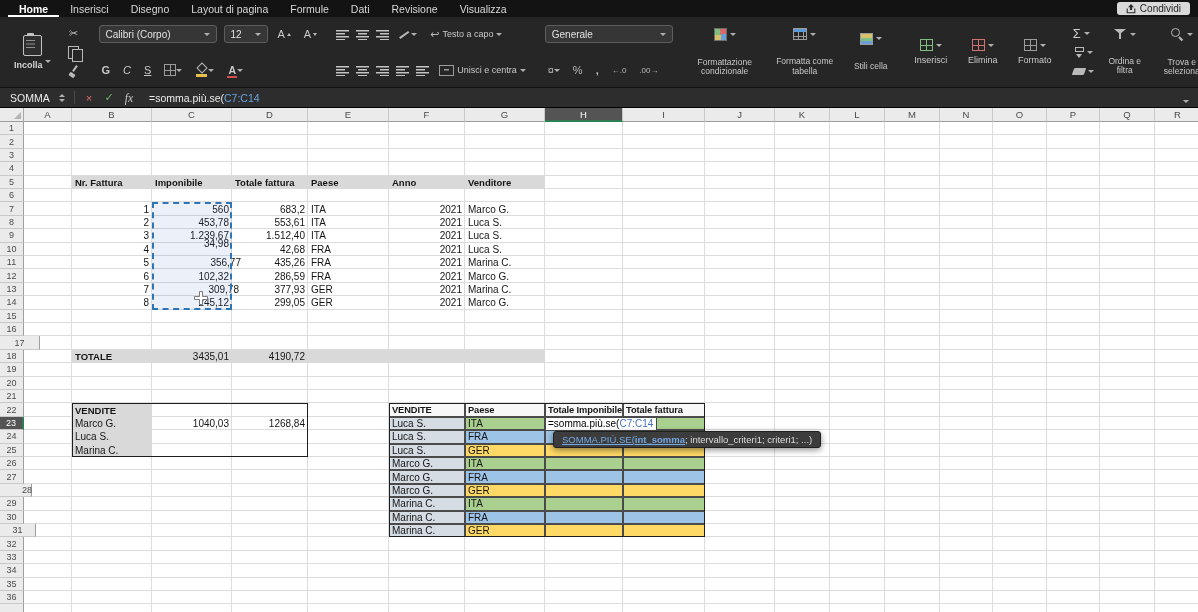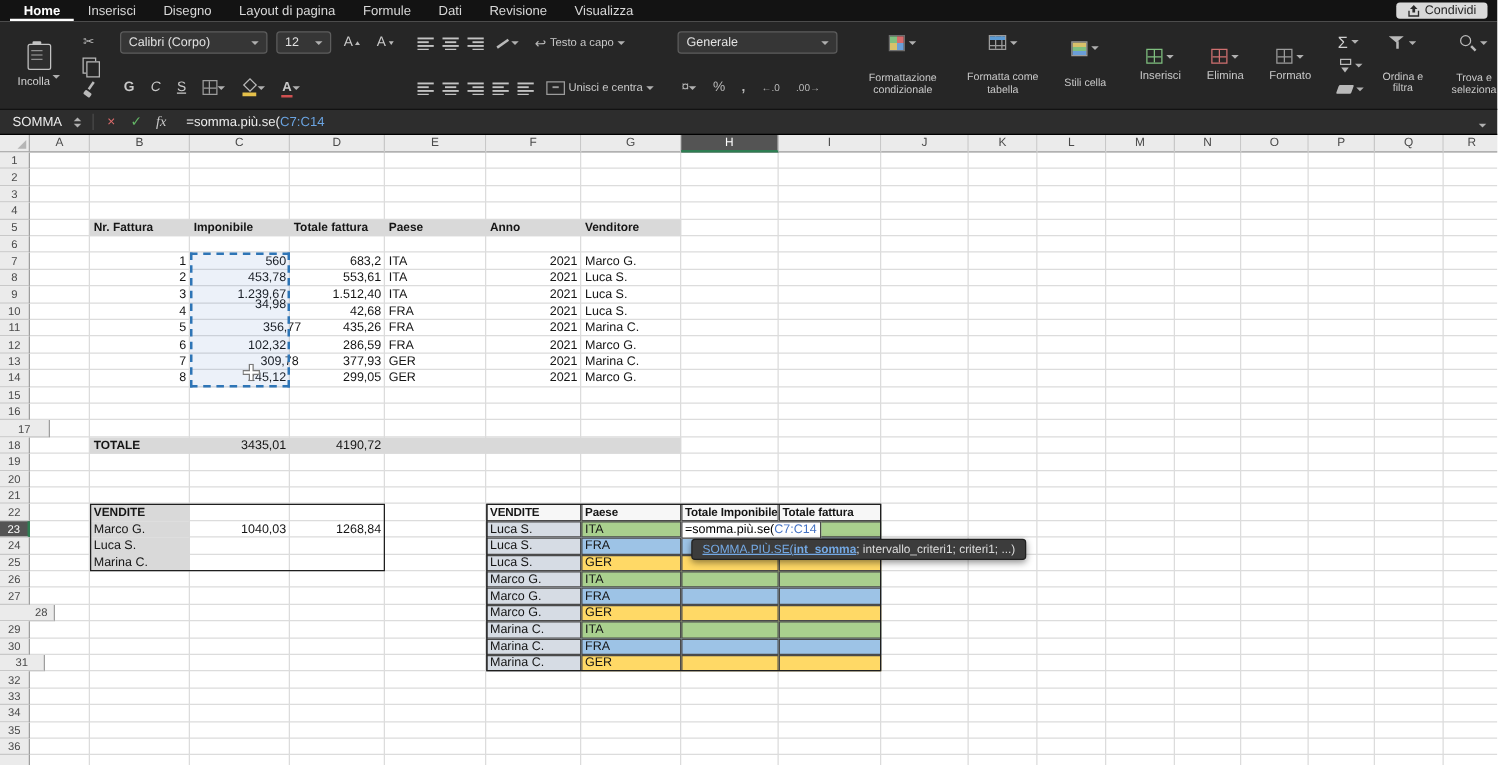--- a/index.html
+++ b/index.html
@@ -27,21 +27,21 @@
   .caret{width:0;height:0;border-left:3px solid transparent;border-right:3px solid transparent;
          border-top:3.5px solid #b0b0b0;display:inline-block;flex:none;}
   .caret-up{width:0;height:0;border-left:3px solid transparent;border-right:3px solid transparent;
             border-bottom:3.5px solid #b0b0b0;display:inline-block;}
   .tri-up{display:inline-block;width:0;height:0;border-left:2.5px solid transparent;border-right:2.5px solid transparent;
           border-bottom:3px solid #b9b9b9;margin-left:2px;vertical-align:super;}
   .tri-down{display:inline-block;width:0;height:0;border-left:2.5px solid transparent;border-right:2.5px solid transparent;
           border-top:3px solid #b9b9b9;margin-left:2px;vertical-align:super;}
   .tbtn{color:#c9c9c9;font-size:11px;padding:0 3px;display:inline-flex;align-items:center;white-space:nowrap;}
   .b{font-weight:bold;} .i{font-style:italic;} .u{text-decoration:underline;}
-  .biglbl{font-size:9px;color:#d2d2d2;display:flex;align-items:flex-start;gap:2px;}
+  .biglbl{font-size:9px;color:#d2d2d2;display:flex;align-items:flex-start;gap:2px;font-weight:bold;}
   .bigbtn{display:flex;flex-direction:column;align-items:center;justify-content:center;gap:4px;padding:1px 6px;}
   .minicol{display:flex;flex-direction:column;justify-content:center;gap:6px;}
   .mini{color:#c9c9c9;font-size:11px;display:flex;align-items:center;justify-content:center;width:18px;height:13px;}
   .rlbl{font-size:9px;color:#c9c9c9;white-space:nowrap;}
   .stylebtn{display:flex;flex-direction:column;align-items:center;justify-content:center;gap:17px;
             font-size:8.5px;color:#c9c9c9;width:72px;text-align:center;line-height:9.5px;}
   .cellbtn{display:flex;flex-direction:column;align-items:center;justify-content:center;gap:4px;font-size:9px;color:#c9c9c9;width:44px;}
   .iconrow{display:flex;align-items:center;gap:3px;}
   .editcol{display:flex;flex-direction:column;justify-content:center;gap:4px;}
   .erow{display:flex;align-items:center;gap:3px;height:15px;color:#c9c9c9;}
@@ -435,21 +435,21 @@
     <div class="rowhdr" style="left: 0px; top: 241.8px; width: 24px; height: 13.4px;">18</div>
     <div class="rowhdr" style="left: 0px; top: 255.2px; width: 24px; height: 13.4px;">19</div>
     <div class="rowhdr" style="left: 0px; top: 268.6px; width: 24px; height: 13.4px;">20</div>
     <div class="rowhdr" style="left: 0px; top: 282px; width: 24px; height: 13.4px;">21</div>
     <div class="rowhdr" style="left: 0px; top: 295.4px; width: 24px; height: 13.4px;">22</div>
     <div class="rowhdr active" style="left: 0px; top: 308.8px; width: 24px; height: 13.4px;">23</div>
     <div class="rowhdr" style="left: 0px; top: 322.2px; width: 24px; height: 13.4px;">24</div>
     <div class="rowhdr" style="left: 0px; top: 335.6px; width: 24px; height: 13.4px;">25</div>
     <div class="rowhdr" style="left: 0px; top: 349px; width: 24px; height: 13.4px;">26</div>
     <div class="rowhdr" style="left: 0px; top: 362.4px; width: 24px; height: 13.4px;">27</div>
-    <div class="rowhdr" style="left: 0px; top: 375.8px; width: 44px; height: 13.4px; padding-left: 23px;">28</div>
+    <div class="rowhdr" style="left: 0px; top: 375.8px; width: 32px; height: 13.4px; padding-left: 23px;">28</div>
     <div class="rowhdr" style="left: 0px; top: 389.2px; width: 24px; height: 13.4px;">29</div>
     <div class="rowhdr" style="left: 0px; top: 402.6px; width: 24px; height: 13.4px;">30</div>
     <div class="rowhdr" style="left: 0px; top: 416px; width: 36px; height: 13.4px;">31</div>
     <div class="rowhdr" style="left: 0px; top: 429.4px; width: 24px; height: 13.4px;">32</div>
     <div class="rowhdr" style="left: 0px; top: 442.8px; width: 24px; height: 13.4px;">33</div>
     <div class="rowhdr" style="left: 0px; top: 456.2px; width: 24px; height: 13.4px;">34</div>
     <div class="rowhdr" style="left: 0px; top: 469.6px; width: 24px; height: 13.4px;">35</div>
     <div class="rowhdr" style="left: 0px; top: 483px; width: 24px; height: 13.4px;">36</div>
     <div class="rowhdr" style="left: 0px; top: 496.4px; width: 24px; height: 13.4px;"></div>
     <div class="glv" style="left: 71px; top: 14px; height: 490px;"></div>

